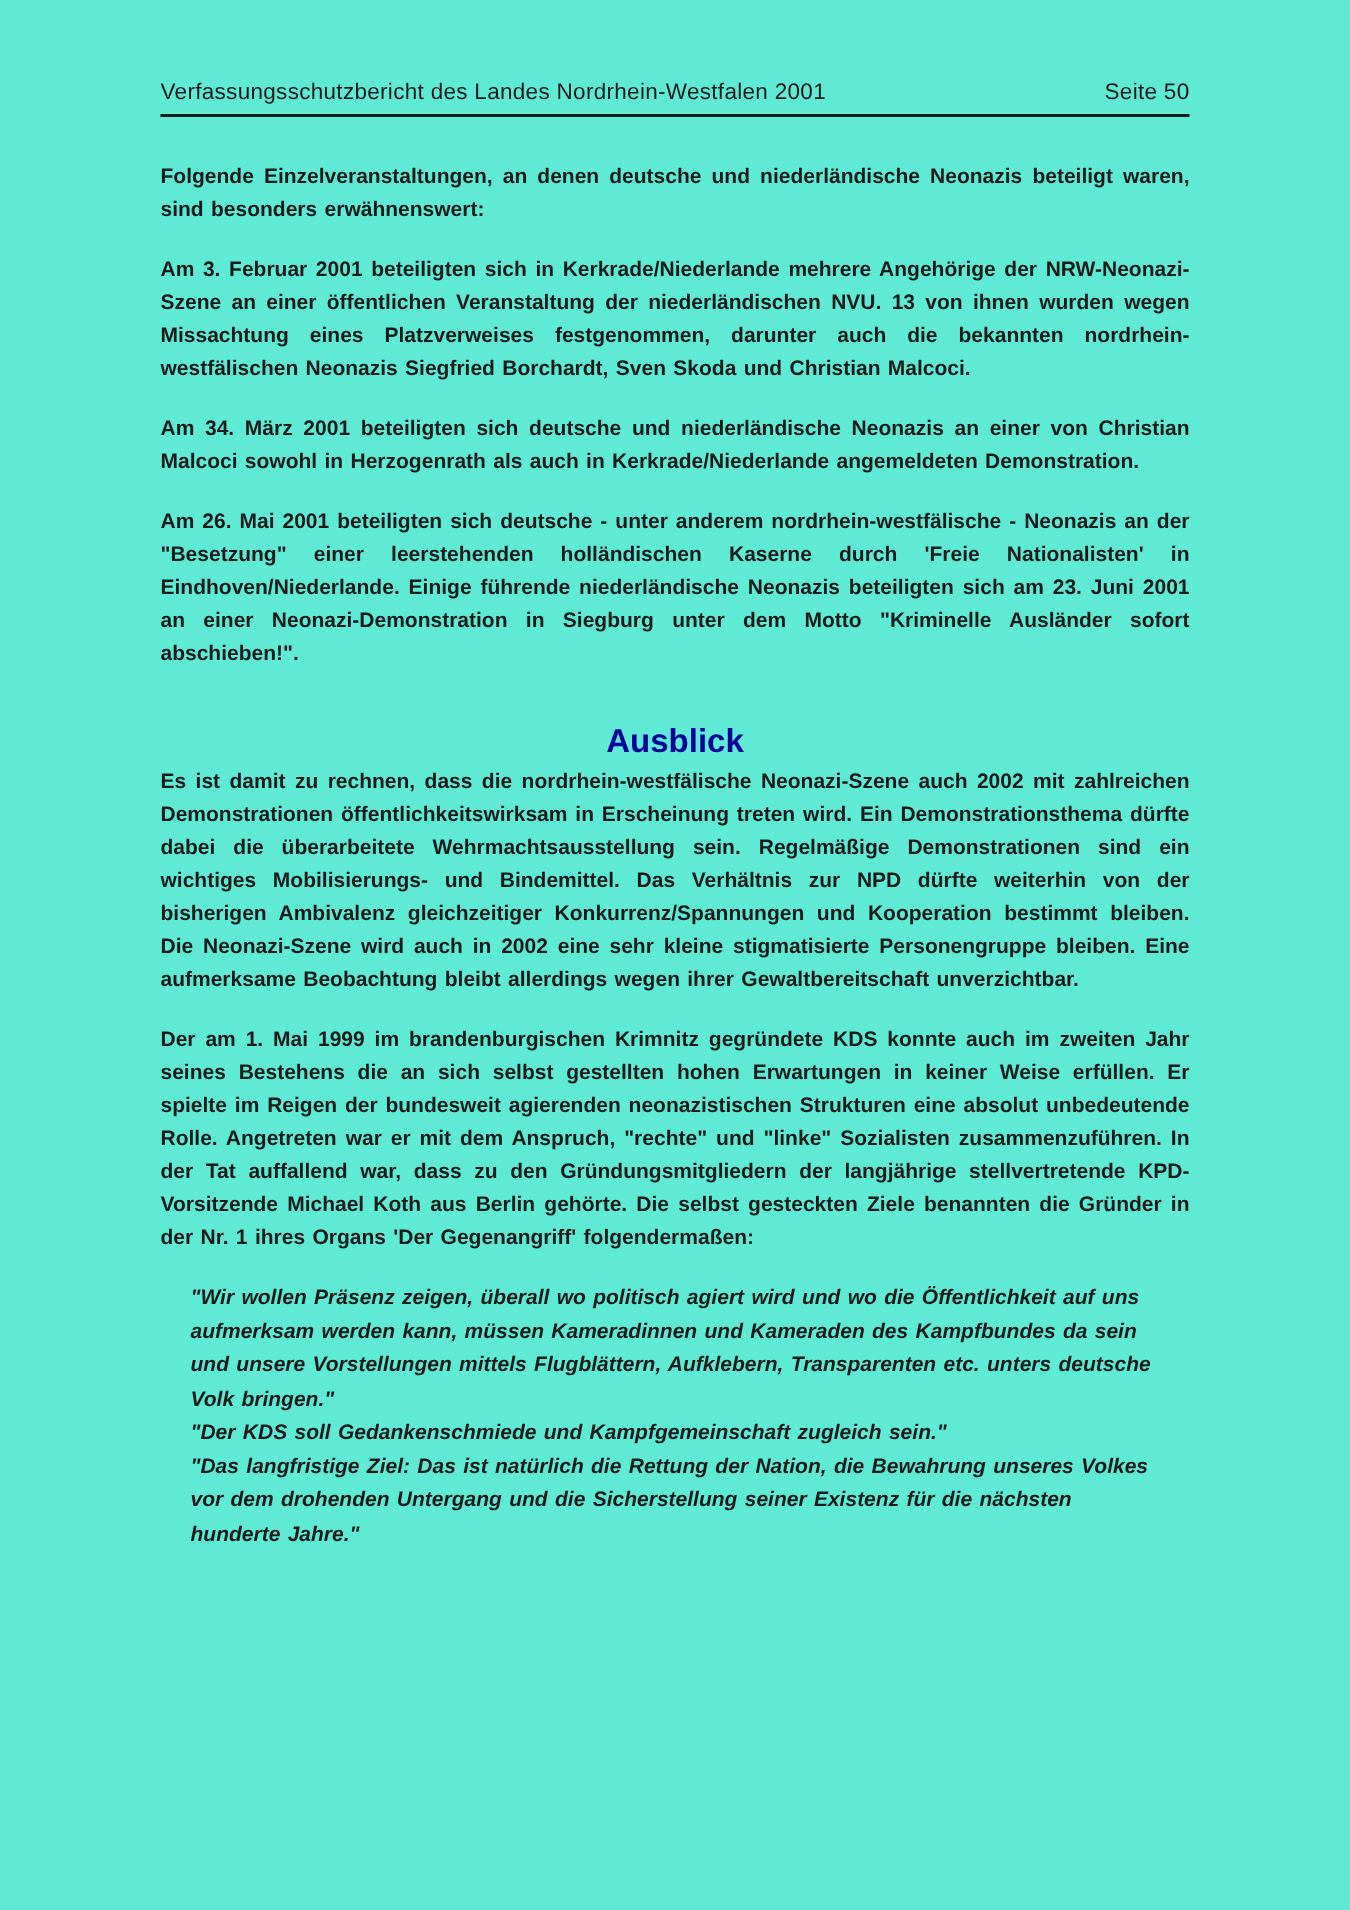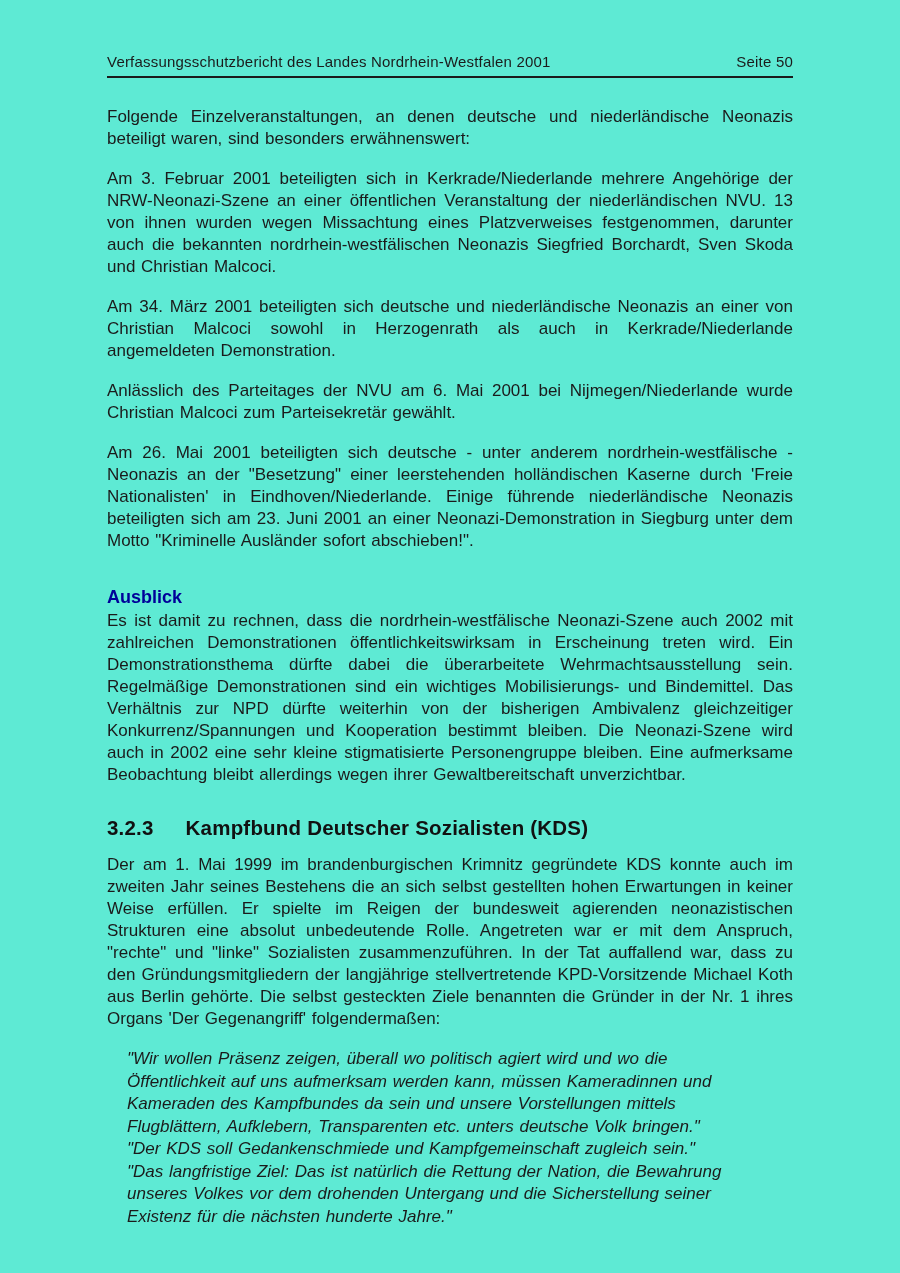--- a/index.html
+++ b/index.html
@@ -25,31 +25,33 @@
     font-size: 15px;
     letter-spacing: 0.2px;
     padding-bottom: 6px;
   }
   .header-rule {
     border: none;
     border-top: 2px solid #1b1b1b;
     margin: 0 0 28px 0;
   }
   .body-text p {
-    font-size: 17px;
+    font-size: 14px;
     line-height: 22px;
     text-align: justify;
     margin: 0 0 18px 0;
     word-spacing: 1px;
+    font-weight: bold;
   }
   .ausblick-heading {
-    font-size: 18px;
+    font-size: 22px;
     font-weight: bold;
     color: #000099;
     margin: 35px 0 2px 0;
+    text-align: center;
   }
   .section-heading {
     font-size: 20.5px;
     font-weight: bold;
     color: #111111;
     margin: 30px 0 14px 0;
     letter-spacing: 0.2px;
   }
   .section-heading .section-number {
     display: inline-block;
@@ -77,31 +79,27 @@
   <hr class="header-rule">
 
   <main class="body-text">
 
     <p>Folgende Einzelveranstaltungen, an denen deutsche und niederländische Neonazis beteiligt waren, sind besonders erwähnenswert:</p>
 
     <p>Am 3. Februar 2001 beteiligten sich in Kerkrade/Niederlande mehrere Angehörige der NRW-Neonazi-Szene an einer öffentlichen Veranstaltung der niederländischen NVU. 13 von ihnen wurden wegen Missachtung eines Platzverweises festgenommen, darunter auch die bekannten nordrhein-westfälischen Neonazis Siegfried Borchardt, Sven Skoda und Christian Malcoci.</p>
 
     <p>Am 34. März 2001 beteiligten sich deutsche und niederländische Neonazis an einer von Christian Malcoci sowohl in Herzogenrath als auch in Kerkrade/Niederlande angemeldeten Demonstration.</p>
 
-    <p>Anlässlich des Parteitages der NVU am 6. Mai 2001 bei Nijmegen/Niederlande wurde Christian Malcoci zum Parteisekretär gewählt.</p>
 
     <p>Am 26. Mai 2001 beteiligten sich deutsche - unter anderem nordrhein-westfälische - Neonazis an der "Besetzung" einer leerstehenden holländischen Kaserne durch 'Freie Nationalisten' in Eindhoven/Niederlande. Einige führende niederländische Neonazis beteiligten sich am 23. Juni 2001 an einer Neonazi-Demonstration in Siegburg unter dem Motto "Kriminelle Ausländer sofort abschieben!".</p>
 
     <h3 class="ausblick-heading">Ausblick</h3>
 
     <p>Es ist damit zu rechnen, dass die nordrhein-westfälische Neonazi-Szene auch 2002 mit zahlreichen Demonstrationen öffentlichkeitswirksam in Erscheinung treten wird. Ein Demonstrationsthema dürfte dabei die überarbeitete Wehrmachtsausstellung sein. Regelmäßige Demonstrationen sind ein wichtiges Mobilisierungs- und Bindemittel. Das Verhältnis zur NPD dürfte weiterhin von der bisherigen Ambivalenz gleichzeitiger Konkurrenz/Spannungen und Kooperation bestimmt bleiben. Die Neonazi-Szene wird auch in 2002 eine sehr kleine stigmatisierte Personengruppe bleiben. Eine aufmerksame Beobachtung bleibt allerdings wegen ihrer Gewaltbereitschaft unverzichtbar.</p>
 
-    <h2 class="section-heading">
-      <span class="section-number">3.2.3</span><span>Kampfbund Deutscher Sozialisten (KDS)</span>
-    </h2>
 
     <p>Der am 1. Mai 1999 im brandenburgischen Krimnitz gegründete KDS konnte auch im zweiten Jahr seines Bestehens die an sich selbst gestellten hohen Erwartungen in keiner Weise erfüllen. Er spielte im Reigen der bundesweit agierenden neonazistischen Strukturen eine absolut unbedeutende Rolle. Angetreten war er mit dem Anspruch, "rechte" und "linke" Sozialisten zusammenzuführen. In der Tat auffallend war, dass zu den Gründungsmitgliedern der langjährige stellvertretende KPD-Vorsitzende Michael Koth aus Berlin gehörte. Die selbst gesteckten Ziele benannten die Gründer in der Nr. 1 ihres Organs 'Der Gegenangriff' folgendermaßen:</p>
 
     <div class="quote-block">
       <p>"Wir wollen Präsenz zeigen, überall wo politisch agiert wird und wo die Öffentlichkeit auf uns aufmerksam werden kann, müssen Kameradinnen und Kameraden des Kampfbundes da sein und unsere Vorstellungen mittels Flugblättern, Aufklebern, Transparenten etc. unters deutsche Volk bringen."</p>
       <p>"Der KDS soll Gedankenschmiede und Kampfgemeinschaft zugleich sein."</p>
       <p>"Das langfristige Ziel: Das ist natürlich die Rettung der Nation, die Bewahrung unseres Volkes vor dem drohenden Untergang und die Sicherstellung seiner Existenz für die nächsten hunderte Jahre."</p>
     </div>
 
   </main>

